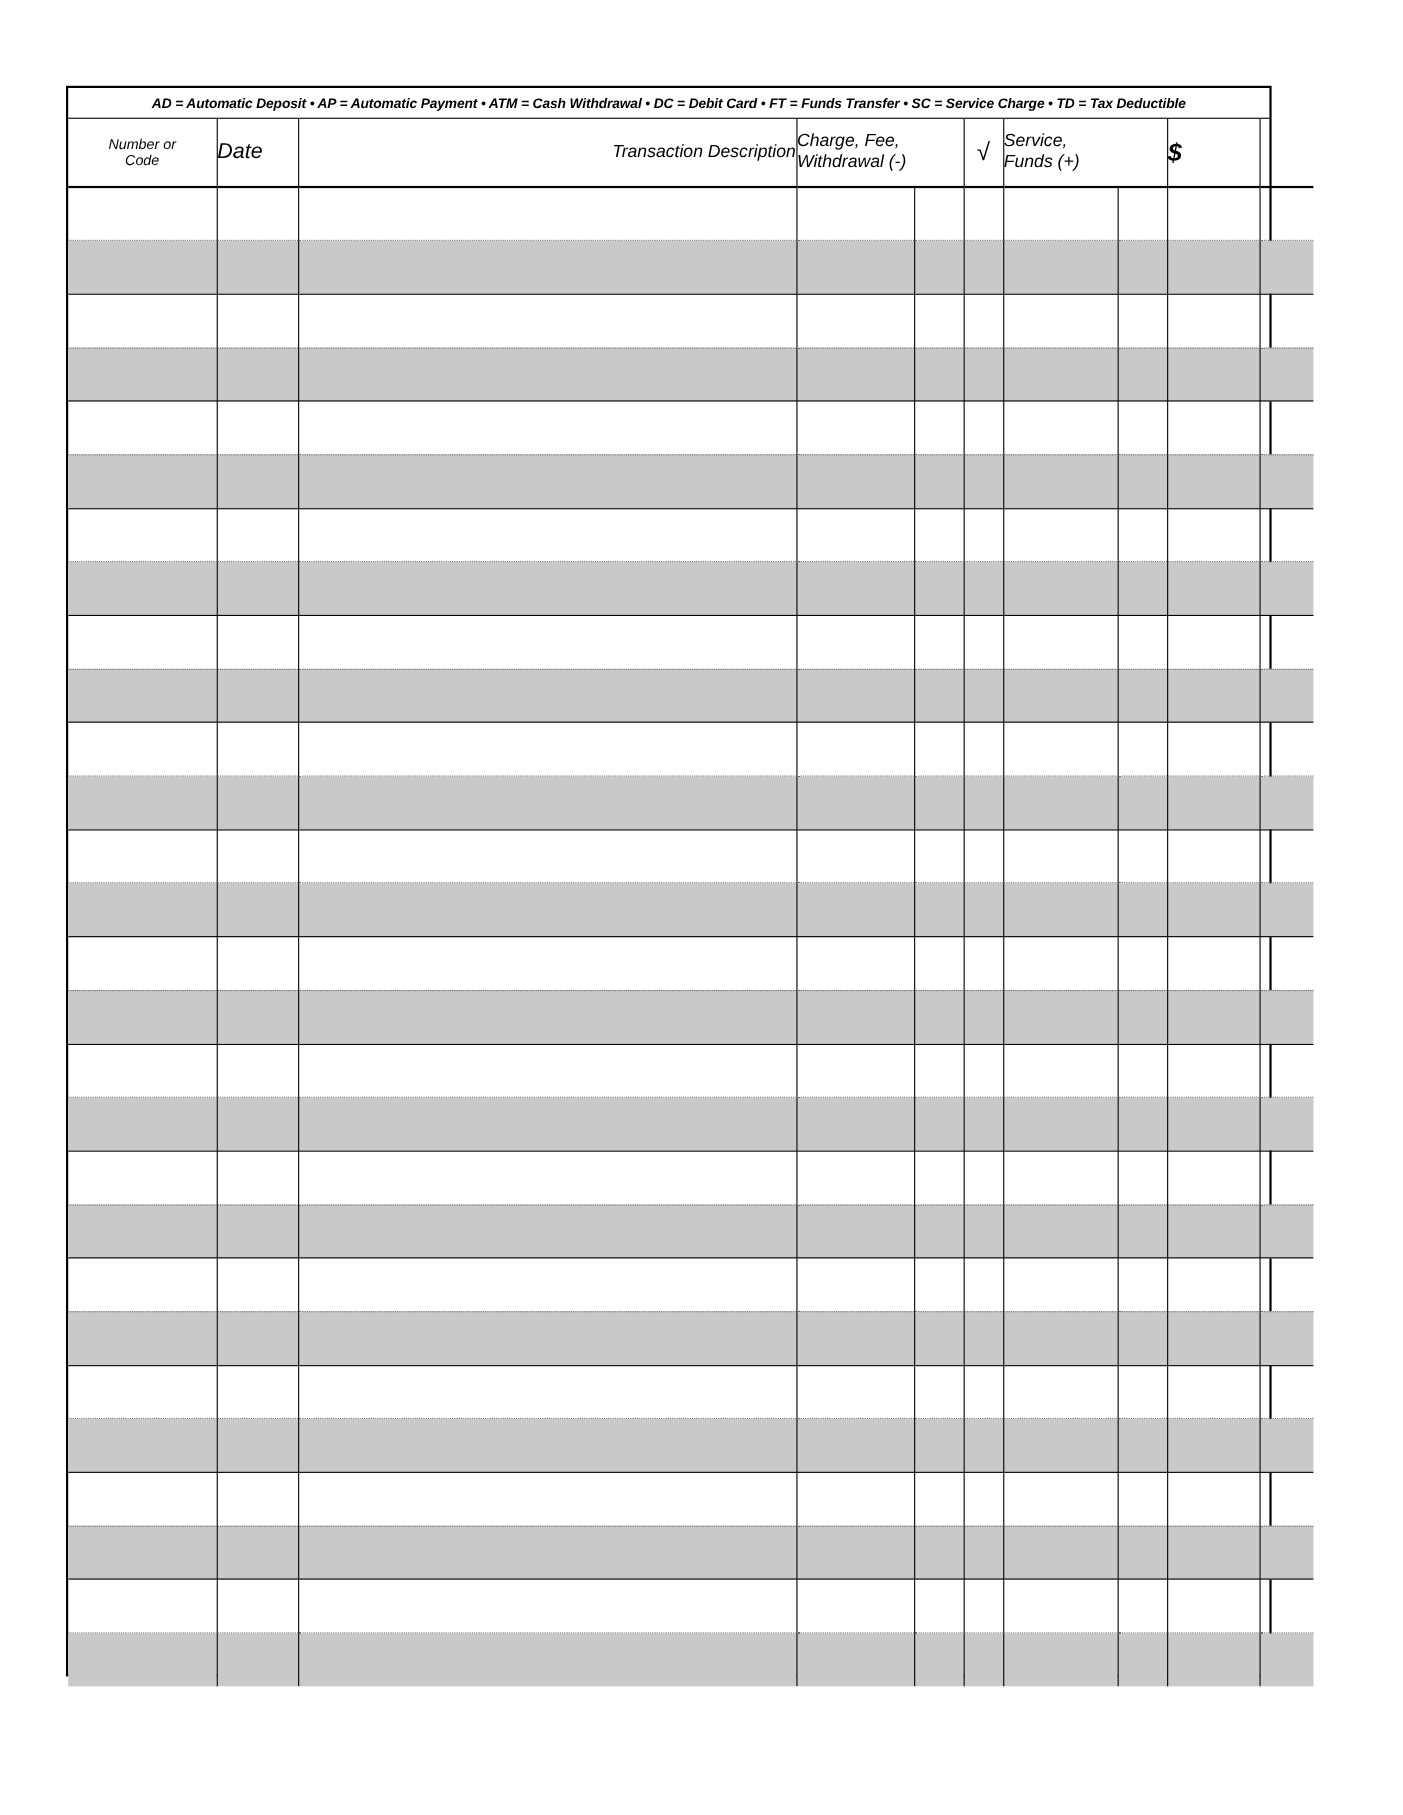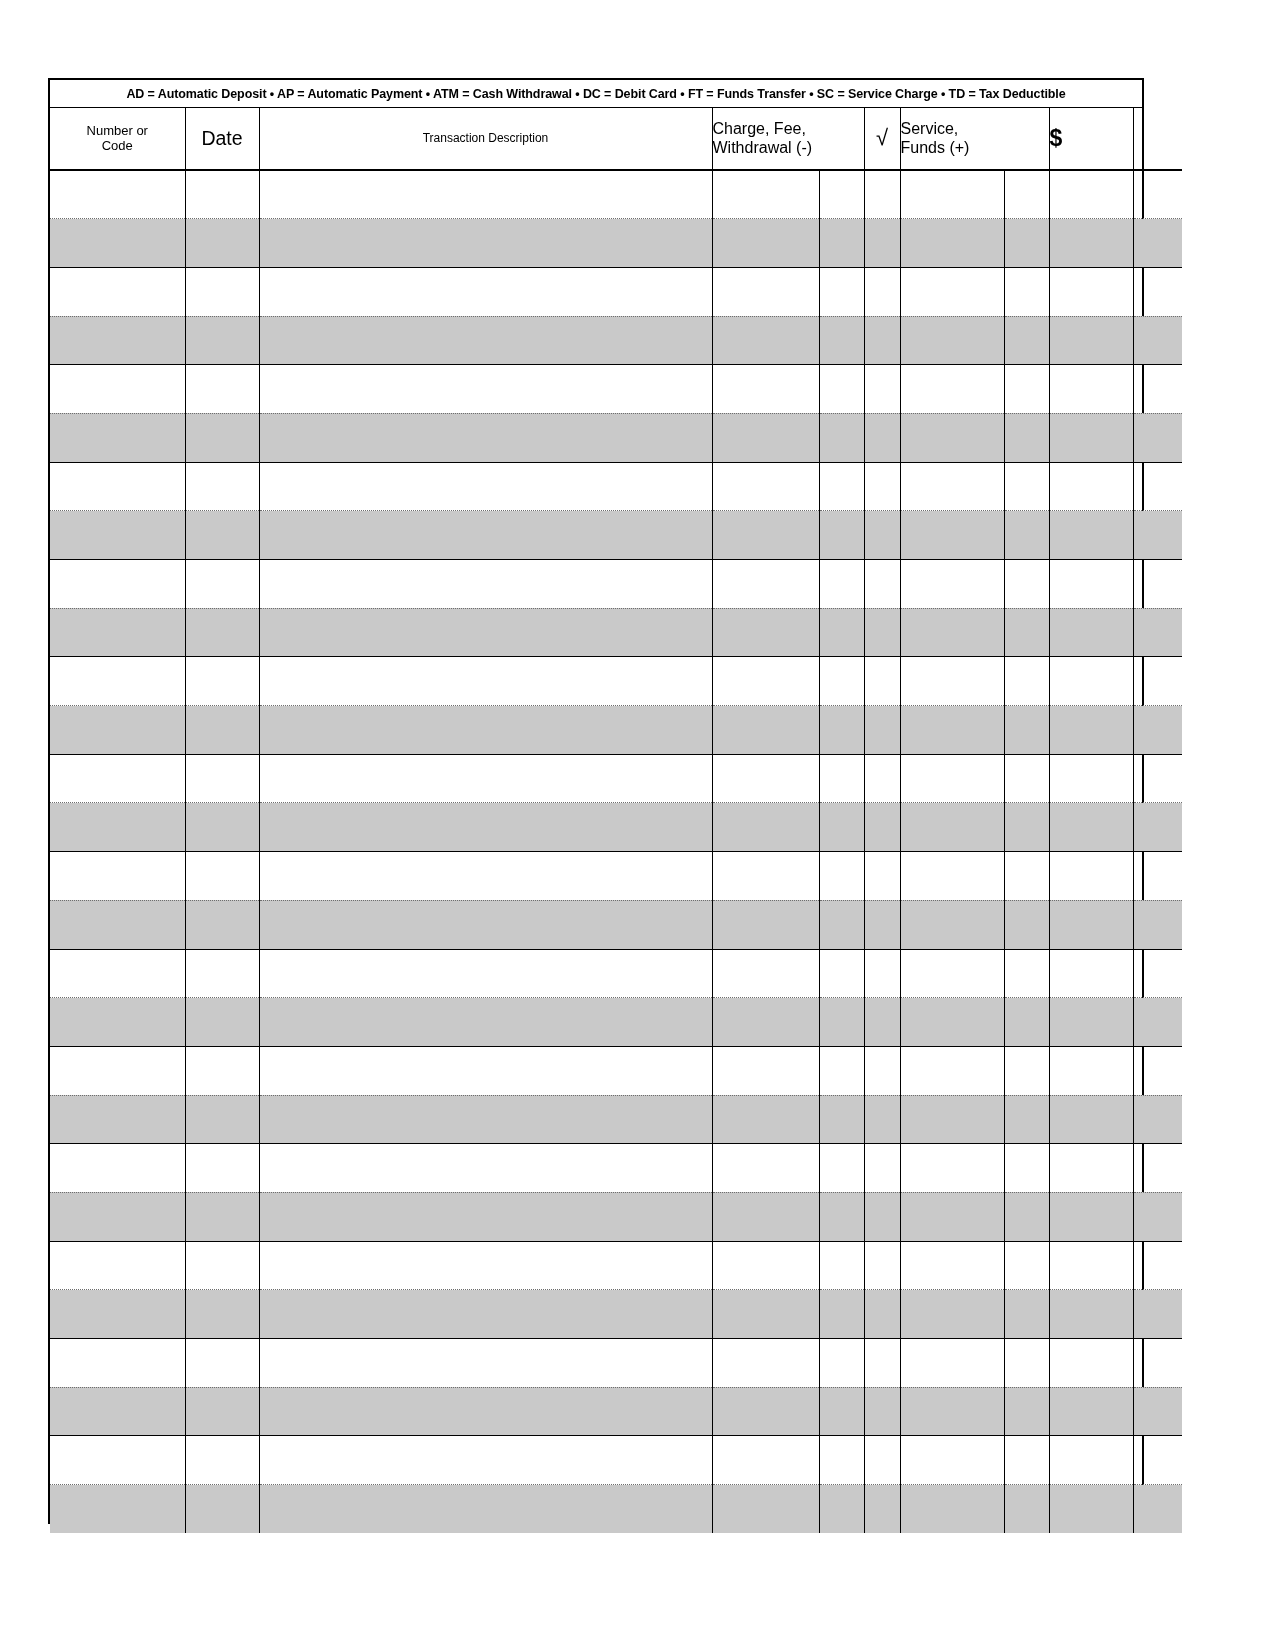--- a/index.html
+++ b/index.html
@@ -17,27 +17,28 @@
   .page {
     position: relative;
     width: 1275px;
     height: 1650px;
     box-sizing: border-box;
   }
 
   
   .register {
     position: absolute;
-    left: 48px;
+    left: 60px;
     top: 78px;
     width: 1096px;
     height: 1446px;
     border: 2px solid #000000;
     box-sizing: border-box;
     background: #ffffff;
+    font-style: italic;
   }
 
   
   .legend {
     height: 28px;
     line-height: 28px;
     text-align: center;
     font-size: 12.5px;
     font-weight: bold;
     letter-spacing: -0.1px;
@@ -66,22 +67,22 @@
   thead th {
     border-bottom: 2px solid #000000;
     height: 62px;
     font-weight: normal;
     font-size: 19px;
     text-align: center;
     vertical-align: middle;
     line-height: 1.12;
   }
   th.h-number { font-size: 13px; }
-  th.h-date { text-align: center; padding-left: 10px; font-size: 19.5px; }
-  th.h-desc { font-size: 12px; }
+  th.h-date { text-align: left; padding-left: 10px; font-size: 19.5px; }
+  th.h-desc { font-size: 16px; text-align: right; }
   th.h-pay, th.h-dep {
     text-align: left;
     padding-left: 6px;
     font-size: 16px;
     line-height: 1.15;
   }
   th.h-check {
     font-size: 22px;
     vertical-align: middle;
   }

